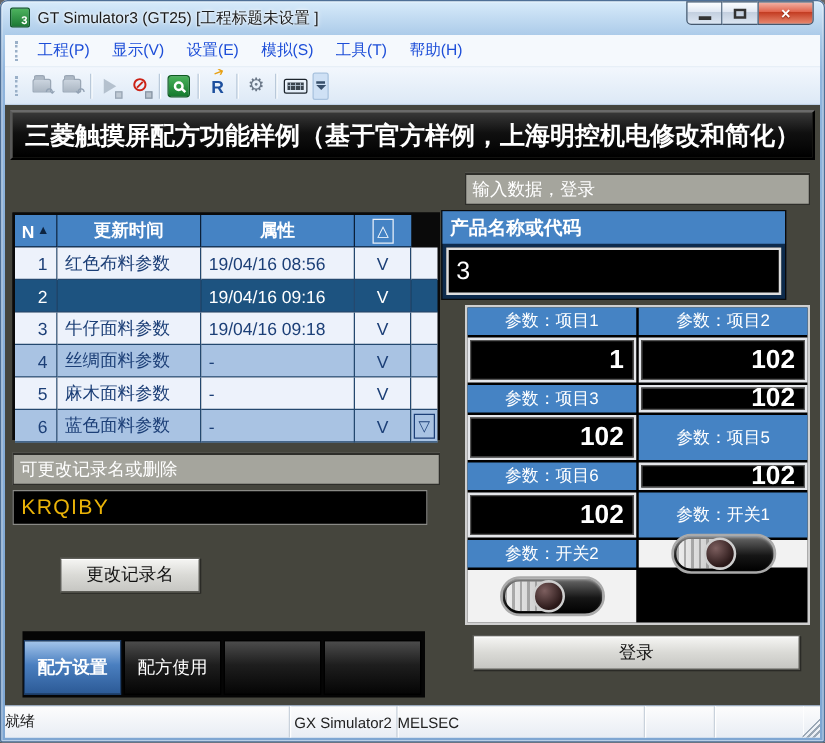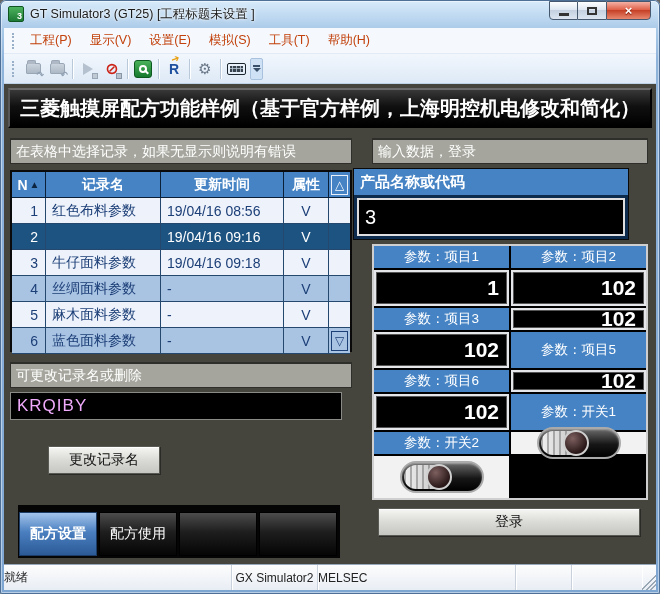--- a/index.html
+++ b/index.html
@@ -23,21 +23,21 @@
   .winbtn.max{width:28px;border-left:none;border-right:none;background:linear-gradient(180deg,#fdfeff,#dfe7f2 45%,#c3cfdf 46%,#dce6f2);}
   .winbtn.close{width:45px;border-radius:0 0 4px 0;background:linear-gradient(180deg,#f3b2a5,#e0614a 45%,#c33c22 46%,#e8886f);color:#fff;font-weight:bold;font-size:13px;text-shadow:0 1px 1px #7a1a08;}
   .glyph-min{width:10px;height:3px;background:#333;margin-top:8px;}
   .glyph-max{width:10px;height:8px;border:2px solid #333;background:transparent;}
 
   
   .client{position:absolute;left:4px;right:4px;top:28px;bottom:4px;background:#f5f9fd;display:flex;flex-direction:column;}
 
   .menubar{height:26px;background:#f5f9fd;display:flex;align-items:center;padding-left:4px;border-bottom:1px solid #e2ebf5;}
   .mgrip{width:5px;height:16px;border-left:2px dotted #9ab0c8;margin:0 4px;}
-  .menu-item{font-size:12.5px;color:#c2410c;padding:4px 9px;cursor:default;}
+  .menu-item{font-size:12.5px;color:#1d4ed8;padding:4px 9px;cursor:default;}
 
   .toolbar{height:30px;background:linear-gradient(180deg,#f2f7fd,#dde9f6);border-bottom:1px solid #c0d2e6;display:flex;align-items:center;padding-left:4px;}
   .tbtn{width:24px;height:24px;display:flex;align-items:center;justify-content:center;border-radius:3px;position:relative;}
   .tsep{width:1px;height:20px;background:#b9c9da;margin:0 3px;box-shadow:1px 0 0 #fff;}
   .folder{width:15px;height:11px;border-radius:2px 2px 1px 1px;position:relative;background:linear-gradient(180deg,#c3cdd8,#9fabb8);border:1px solid #8795a5;}
   .folder:before{content:"";position:absolute;top:-4px;left:0;width:7px;height:3px;background:#9fabb8;border:1px solid #8795a5;border-bottom:none;border-radius:2px 2px 0 0;}
   .arrow-gray{position:absolute;right:1px;bottom:1px;font-size:9px;color:#7d8ea2;font-weight:bold;}
   .play-gray{width:0;height:0;border-left:10px solid #a9b6c4;border-top:6px solid transparent;border-bottom:6px solid transparent;}
   .stop-red{font-size:16px;font-weight:bold;color:#cc2216;line-height:1;}
   .mini-sq{position:absolute;right:2px;bottom:2px;width:6px;height:6px;background:#b8c2cc;border:1px solid #8795a5;}
@@ -80,21 +80,21 @@
   .thead .c-name,.thead .c-time{padding-left:0;justify-content:center;}
   .c-attr{justify-content:center;}
   .r-light .tc{background:var(--row-light,#edf2fb);}
   .r-alt .tc{background:var(--row-alt,#a9c3e3);}
   .r-selected .tc{background:var(--row-selected,#1d5380);color:#fff;}
   .sort{font-size:10px;color:#0d2440;margin-left:2px;}
   .scrollbox{display:flex;width:17px;height:20px;border:1px solid #e9f0f9;align-items:center;justify-content:center;font-size:12px;color:#fff;margin:auto;}
   .scrollbox.down{border-color:#1c3f77;color:#1c3f77;}
 
   .name-input{position:absolute;left:6px;top:308px;width:332px;height:28px;background:#000;border:1px solid #8a8a86;
-    color:#f0abfc;font-size:17px;display:flex;align-items:center;padding-left:6px;letter-spacing:1px;}
+    color:#eab308;font-size:17px;display:flex;align-items:center;padding-left:6px;letter-spacing:1px;}
 
   .gbtn{position:absolute;height:28px;background:linear-gradient(180deg,#f6f6f4,#dadad6 50%,#c6c6c2);
     border:1px solid #5a5a55;box-shadow:inset 0 1px 0 #fff,1px 1px 0 #2a2a26;
     color:#111;font-size:14px;display:flex;align-items:center;justify-content:center;cursor:default;}
   .btn-rename{left:44px;top:362px;width:112px;}
   .btn-delete{left:192px;top:362px;width:112px;}
   .btn-login{left:374px;top:424px;width:262px;height:28px;}
 
   
   .product{position:absolute;left:349px;top:84px;width:276px;height:72px;border:1px solid #0a0a0a;background:#0d2b4d;}
@@ -207,29 +207,27 @@
       <div class="tdrop">
           <div class="bar"></div>
           <div class="chv"></div>
         </div>
     </div>
 
     <div class="screen">
 
       <div class="banner">三菱触摸屏配方功能样例（基于官方样例，上海明控机电修改和简化）</div>
 
-      <div class="hintbox hint-left">在表格中选择记录，如果无显示则说明有错误</div>
 
       <div class="rec-table">
         <div class="trow thead">
           <div class="tc c-no">
               <span>N</span>
               <span class="sort">▲</span>
             </div>
-          <div class="tc c-name">记录名</div>
           <div class="tc c-time">更新时间</div>
           <div class="tc c-attr">属性</div>
           <div class="tc c-scroll">
               <span class="scrollbox">△</span>
             </div>
         </div>
         <div class="trow r-light">
           <div class="tc c-no">1</div>
           <div class="tc c-name">红色布料参数</div>
           <div class="tc c-time">19/04/16 08:56</div>

